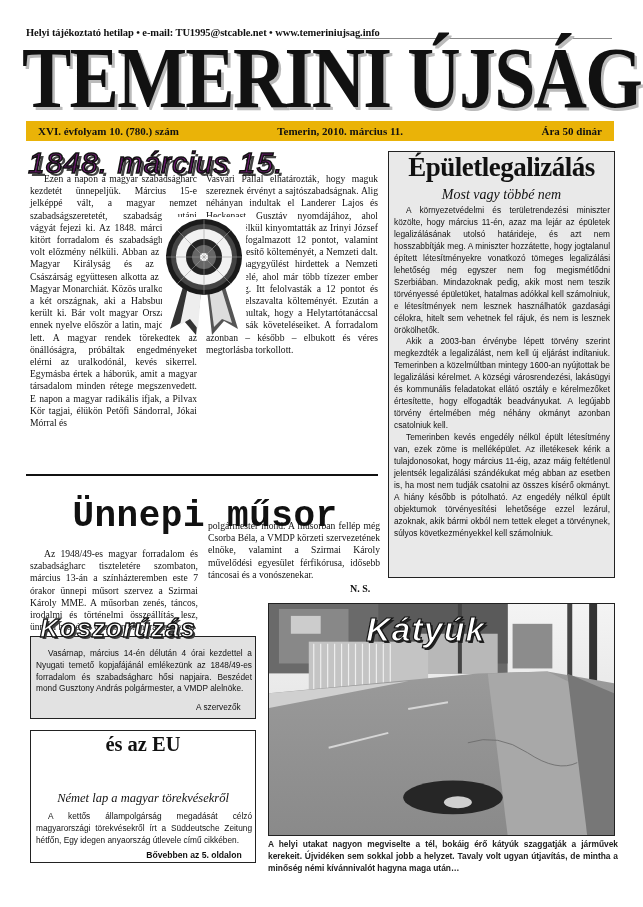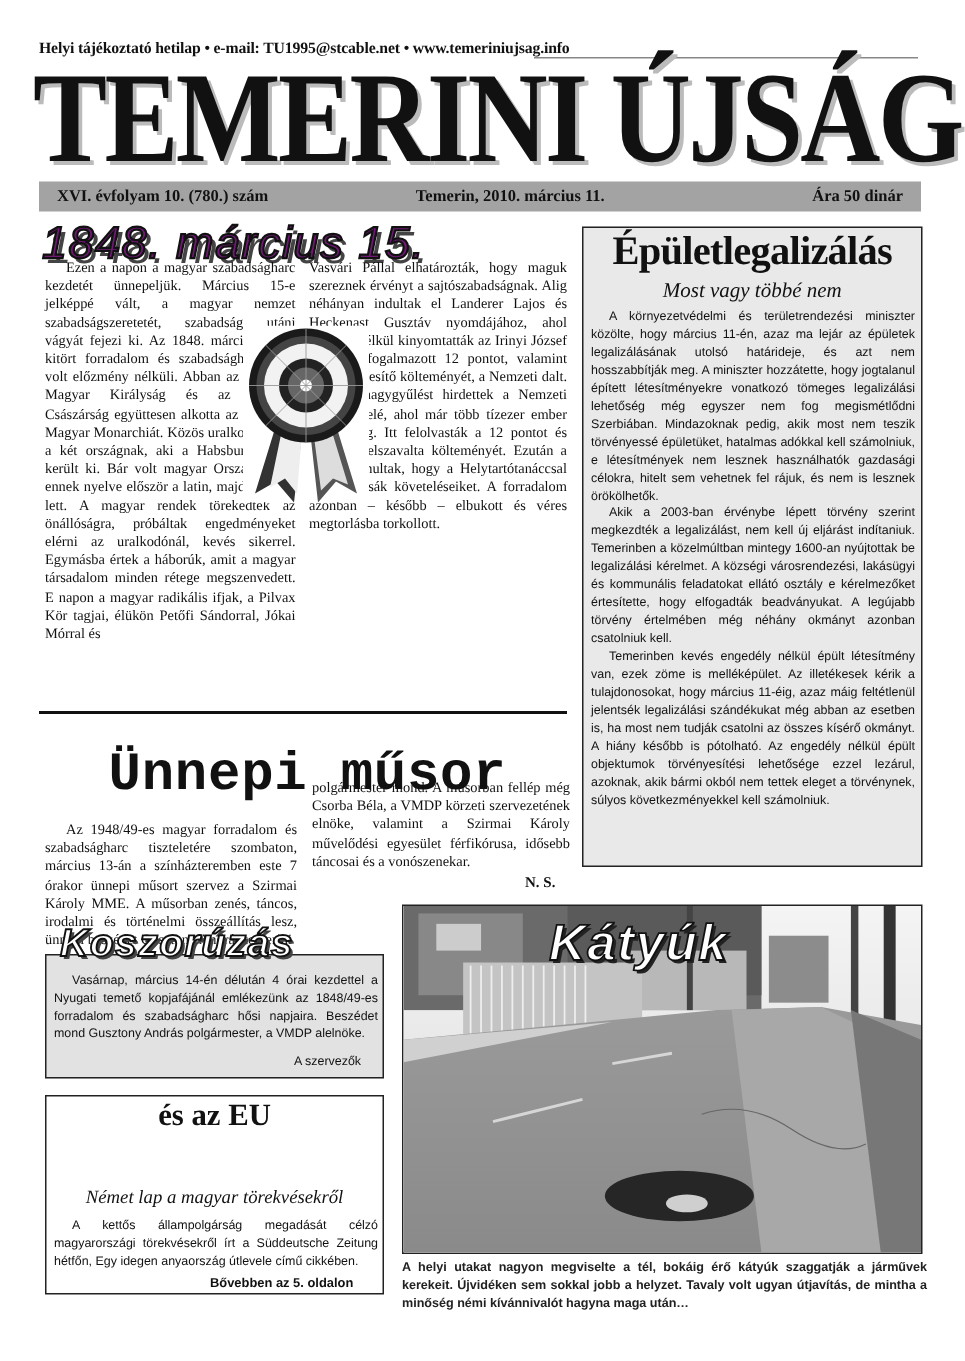--- a/index.html
+++ b/index.html
@@ -4,21 +4,21 @@
 <style>
   * { box-sizing: border-box; margin: 0; padding: 0; }
   html, body { width: 643px; height: 907px; background: #ffffff; overflow: hidden; }
   body { position: relative; font-family: "Liberation Serif", serif; color: #111; }
 
   .tagline { position: absolute; left: 26px; top: 27px; font-size: 10.5px; font-weight: bold; font-family: "Liberation Serif", serif; letter-spacing: -0.1px; }
   .tagline-rule { position: absolute; left: 356px; top: 38px; width: 256px; height: 1px; background: #888; }
 
   .masthead { position: absolute; left: 22px; top: 38px; width: 600px; height: 80px; font-family: "Liberation Serif", serif; font-weight: bold; font-size: 86px; line-height: 80px; letter-spacing: -2px; transform: scaleX(0.86); transform-origin: left top; white-space: nowrap; color: #111; text-shadow: 3px 3px 0 #bbb; }
 
-  .infobar { position: absolute; left: 26px; top: 121px; width: 588px; height: 20px; background: #a3a3a3; font-size: 11px; font-weight: bold; display: flex; align-items: center; justify-content: space-between; padding: 0 12px 0 12px; }
+  .infobar { position: absolute; left: 26px; top: 121px; width: 588px; height: 20px; background: #eab308; font-size: 11px; font-weight: bold; display: flex; align-items: center; justify-content: space-between; padding: 0 12px 0 12px; }
 
   
   .h1848 { position: absolute; left: 28px; top: 146px; width: 340px; font-family: "Liberation Sans", sans-serif; font-style: italic; font-weight: normal; font-size: 30px; color: #701a75; -webkit-text-stroke: 1.5px #111; text-shadow: 3px 3px 0 #444; letter-spacing: 1px; white-space: nowrap; }
   .col-text { position: absolute; font-family: "Liberation Serif", serif; font-size: 9.6px; line-height: 12.2px; text-align: justify; color: #111; }
   .col-text p { text-indent: 14px; }
   .a1848-left { left: 30px; top: 173px; width: 167px; height: 285px; }
   .a1848-right { left: 206px; top: 173px; width: 172px; height: 290px; }
   .cockade { position: absolute; left: 162px; top: 217px; width: 84px; height: 118px; }
 
   .rule-mid { position: absolute; left: 26px; top: 474px; width: 352px; height: 2px; background: #111; }
@@ -35,21 +35,21 @@
   .kosz-text { position: absolute; left: 36px; top: 648px; width: 216px; font-family: "Liberation Sans", sans-serif; font-size: 8.3px; line-height: 11.8px; text-align: justify; z-index: 3; }
   .kosz-text p { text-indent: 12px; }
   .kosz-sign { position: absolute; left: 196px; top: 702px; font-family: "Liberation Sans", sans-serif; font-size: 8.3px; z-index: 3; }
 
   
   .kett-box { position: absolute; left: 30px; top: 730px; width: 226px; height: 133px; border: 1.5px solid #222; background: #fff; }
   .h-kett { position: absolute; left: 30px; top: 733px; width: 226px; text-align: center; font-family: "Liberation Serif", serif; font-weight: bold; font-size: 20.5px; line-height: 23px; }
   .kett-sub { position: absolute; left: 30px; top: 791px; width: 226px; text-align: center; font-family: "Liberation Serif", serif; font-style: italic; font-size: 12.5px; }
   .kett-text { position: absolute; left: 36px; top: 811px; width: 216px; font-family: "Liberation Sans", sans-serif; font-size: 8.3px; line-height: 11.8px; text-align: justify; }
   .kett-text p { text-indent: 12px; }
-  .kett-more { position: absolute; left: 140px; top: 850px; width: 108px; text-align: left; font-family: "Liberation Sans", sans-serif; font-size: 8.6px; font-weight: bold; }
+  .kett-more { position: absolute; left: 140px; top: 850px; width: 108px; text-align: center; font-family: "Liberation Sans", sans-serif; font-size: 8.6px; font-weight: bold; }
 
   
   .epul-box { position: absolute; left: 388px; top: 151px; width: 227px; height: 427px; background: #e9e9e9; border: 1.5px solid #222; }
   .h-epul { position: absolute; left: 388px; top: 152px; width: 227px; text-align: center; font-family: "Liberation Serif", serif; font-weight: bold; font-size: 27px; letter-spacing: -0.5px; }
   .epul-sub { position: absolute; left: 388px; top: 187px; width: 227px; text-align: center; font-family: "Liberation Serif", serif; font-style: italic; font-size: 14px; }
   .epul-text { position: absolute; left: 394px; top: 205px; width: 216px; font-family: "Liberation Sans", sans-serif; font-size: 8.3px; line-height: 11.95px; text-align: justify; }
   .epul-text p { text-indent: 12px; }
 
   
   .photo { position: absolute; left: 268px; top: 603px; width: 347px; height: 233px; border: 1px solid #222; overflow: hidden; }

